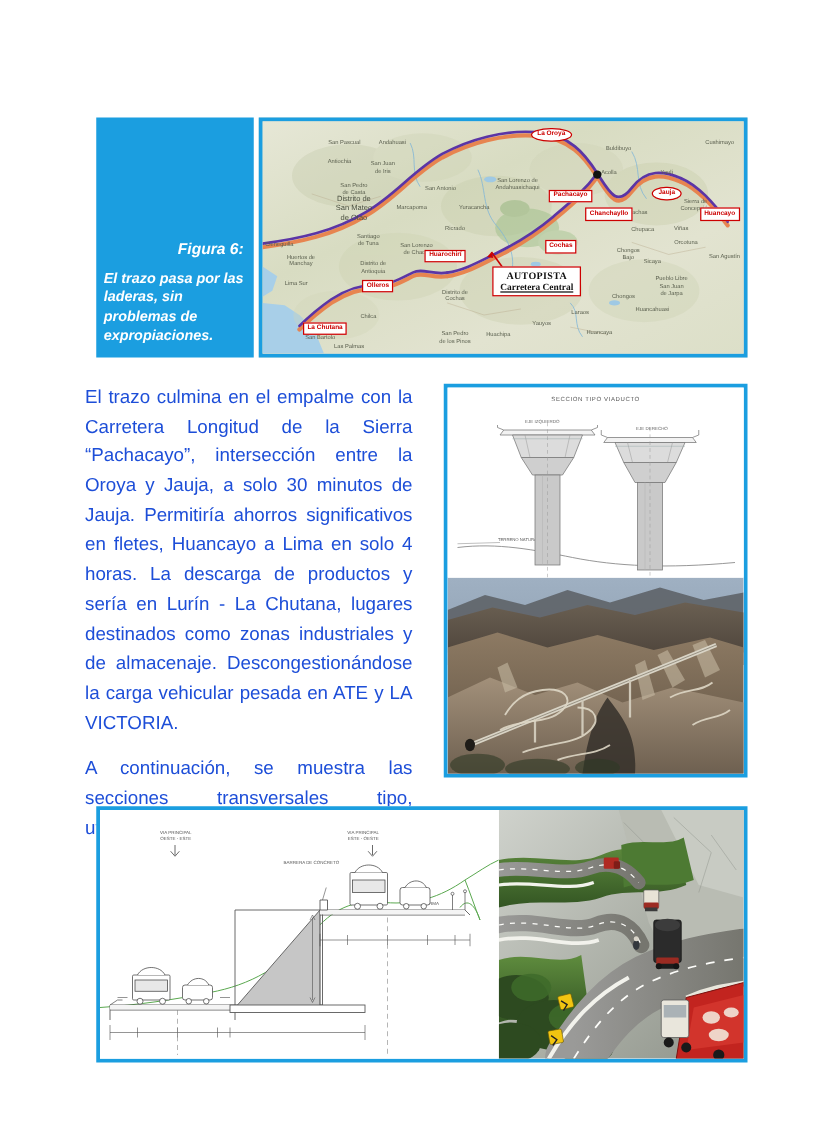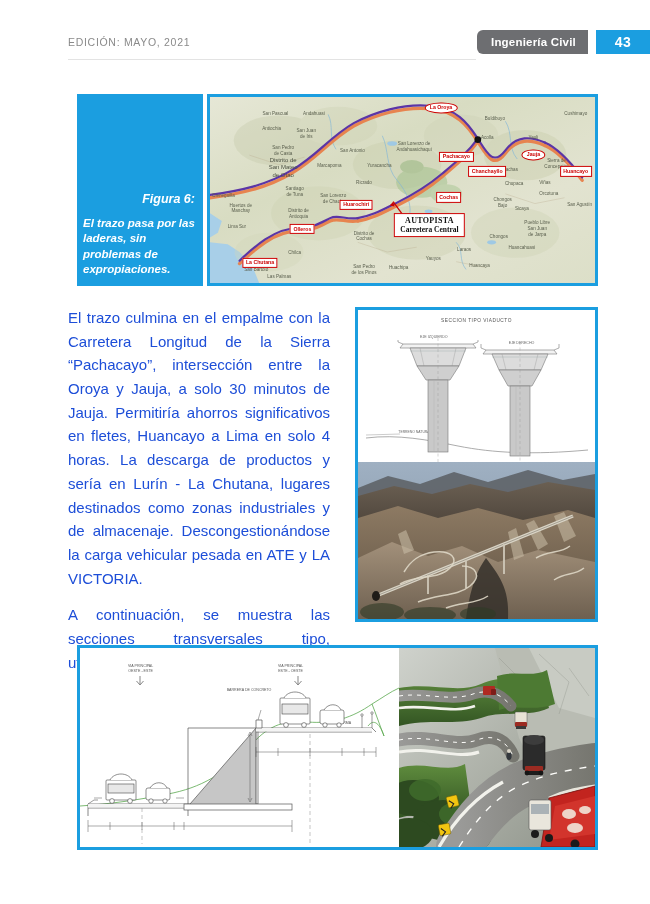--- a/index.html
+++ b/index.html
@@ -69,21 +69,21 @@
     transform: translate(-50%, -50%);
   }
   .mlabel.oval { border-radius: 50%; padding: 2px 4px; }
   .mcallout {
     position: absolute; border: 1.6px solid #cc0000; background: #fff;
     color: #111; font-family: "Liberation Serif", serif; font-weight: bold;
     text-align: center; padding: 2px 5px; line-height: 1.15;
     transform: translate(-50%, -50%); white-space: nowrap;
   }
   .mcallout .l1 { font-size: 8px; letter-spacing: 0.3px; }
-  .mcallout .l2 { font-size: 7.5px; }
+  .mcallout .l2 { font-size: 7.5px; text-decoration: underline; }
   .mtext {
     position: absolute; color: #5a5f4e; font-size: 4.6px;
     transform: translate(-50%, -50%); white-space: nowrap; line-height: 1.25;
     text-align: center;
   }
   .mtext.big { font-size: 6px; color: #4a4f40; }
 
   
   .col-text { position: absolute; left: 68px; top: 306px; width: 262px; }
   .col-text p {
@@ -122,26 +122,20 @@
     position: absolute; font-size: 3.6px; color: #555; line-height: 1.35;
     text-align: center; transform: translateX(-50%); white-space: nowrap;
   }
   .roadphoto { position: absolute; left: 319px; top: 0; width: 196px; height: 199px; overflow: hidden; }
 </style>
 </head>
 <body>
 
 <div class="page">
 
-  <div class="header">
-    <div class="edition">EDICIÓN: MAYO, 2021</div>
-    <div class="header-rule"></div>
-    <div class="section-pill">Ingeniería Civil</div>
-    <div class="page-num">43</div>
-  </div>
 
   <div class="fig6">
 
     <div class="fig6-caption">
       <div class="fig6-label">Figura 6:</div>
       <div class="fig6-text">El trazo pasa por las laderas, sin problemas de expropiaciones.</div>
     </div>
 
     <div class="fig6-map">
       <svg class="map-svg" viewBox="0 0 391 192" preserveAspectRatio="none">

